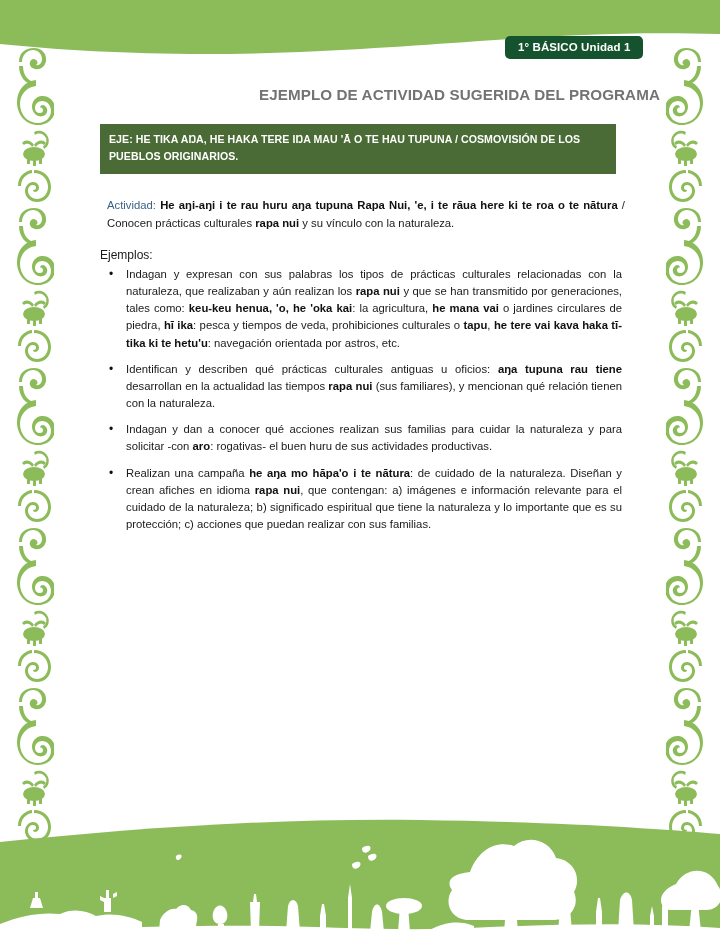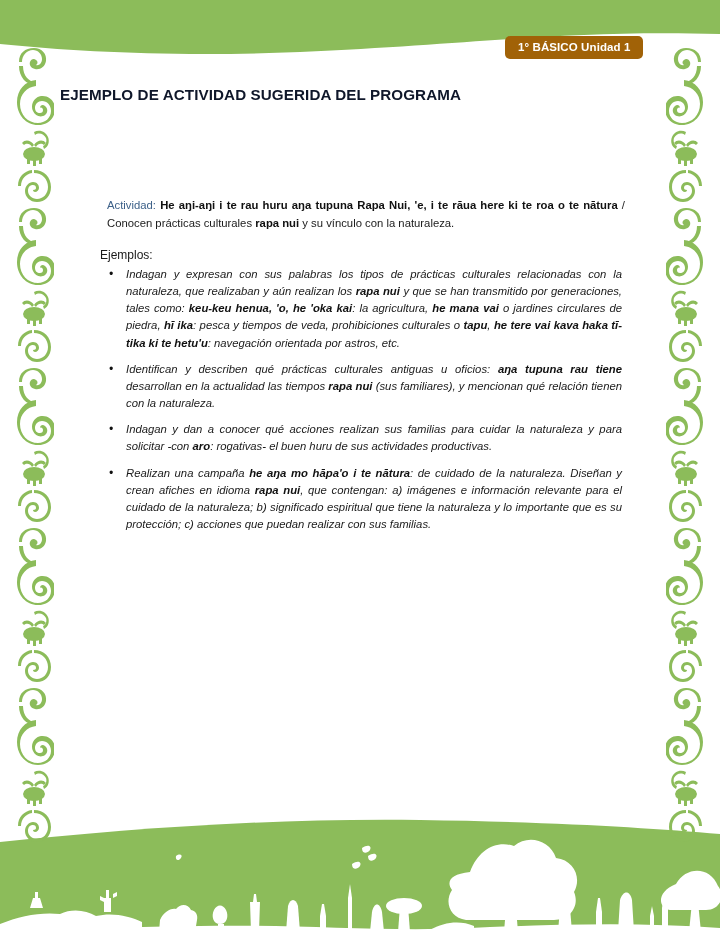--- a/index.html
+++ b/index.html
@@ -16,37 +16,37 @@
 
   
   .top-band { position:absolute; top:0; left:0; width:720px; height:80px; pointer-events:none; }
   .bottom-band { position:absolute; bottom:0; left:0; width:720px; height:120px; pointer-events:none; }
   .side-border { position:absolute; top:46px; width:40px; height:800px; pointer-events:none; }
   .side-border.left  { left:14px; }
   .side-border.right { left:666px; }
 
   .unit-badge {
     position:absolute; top:36px; left:505px;
-    background:#a16207; color:#ffffff;
+    background:#14532d; color:#ffffff;
     font-size:11.5px; font-weight:700;
     padding:5px 13px 6px 13px;
     border-radius:5px;
     letter-spacing:.1px;
     white-space:nowrap;
   }
 
   
   .page { position:absolute; top:0; left:0; width:720px; height:932px; }
 
   .doc-title {
     position:absolute; top:86px; left:60px; width:600px;
-    text-align:left;
+    text-align:right;
     font-size:15.2px; font-weight:700;
     letter-spacing:.1px;
-    color:#0f172a;
+    color:#737373;
   }
 
   .eje-banner {
     position:absolute; top:124px; left:100px; width:498px;
     background:#4A6B35; color:#ffffff;
     font-size:10.6px; font-weight:700; line-height:1.65;
     padding:7px 9px 8px 9px;
     letter-spacing:.05px;
   }
 
@@ -58,21 +58,21 @@
   .activity .lbl { color:#3D6189; }
   .activity b { font-weight:700; color:#111; }
 
   .ejemplos-label {
     position:absolute; top:248px; left:100px;
     font-size:12px;
   }
 
   .bullets {
     position:absolute; top:266px; left:100px; width:522px;
-    margin:0; padding:0; list-style:none;font-style:italic;
+    margin:0; padding:0; list-style:none;
   }
   .bullets li {
     position:relative;
     padding-left:26px;
     margin-bottom:9px;
     font-size:11.3px;
     line-height:1.52;
     text-align:justify;
   }
   .bullets li::before {
@@ -155,20 +155,21 @@
     <use href="#koru-tile" y="640"></use>
   </g>
 </svg>
 
 <div class="page">
 
   <div class="unit-badge">1° BÁSICO Unidad 1</div>
 
   <div class="doc-title">EJEMPLO DE ACTIVIDAD SUGERIDA DEL PROGRAMA</div>
 
+  <div class="eje-banner">EJE: HE TIKA AŊA, HE HAKA TERE IŊA MAU 'Ā O TE HAU TUPUNA / COSMOVISIÓN DE LOS PUEBLOS ORIGINARIOS.</div>
 
   <div class="activity">
     <span class="lbl">Actividad:</span>
     <b>He aŋi-aŋi i te rau huru aŋa tupuna Rapa Nui, 'e, i te rāua here ki te roa o te nātura</b><span> / </span><span>Conocen prácticas culturales </span><b>rapa nui</b><span> y su vínculo con la naturaleza.</span>
   </div>
 
   <div class="ejemplos-label">Ejemplos:</div>
 
   <ul class="bullets" id="bullet-list">
       <li><span>Indagan y expresan con sus palabras los tipos de prácticas culturales relacionadas con la naturaleza, que realizaban y aún realizan los </span><b>rapa nui</b><span> y que se han transmitido por generaciones, tales como: </span><b>keu-keu henua, 'o, he 'oka kai</b><span>: la agricultura, </span><b>he mana vai</b><span> o jardines circulares de piedra, </span><b>hī ika</b><span>: pesca y tiempos de veda, prohibiciones culturales o </span><b>tapu</b><span>, </span><b>he tere vai kava haka tī-tika ki te hetu'u</b><span>: navegación orientada por astros, etc.</span></li>

